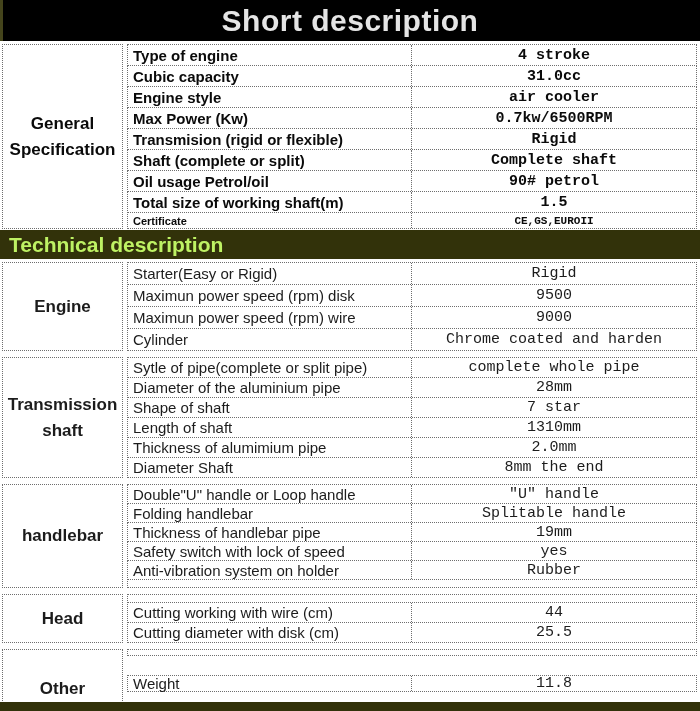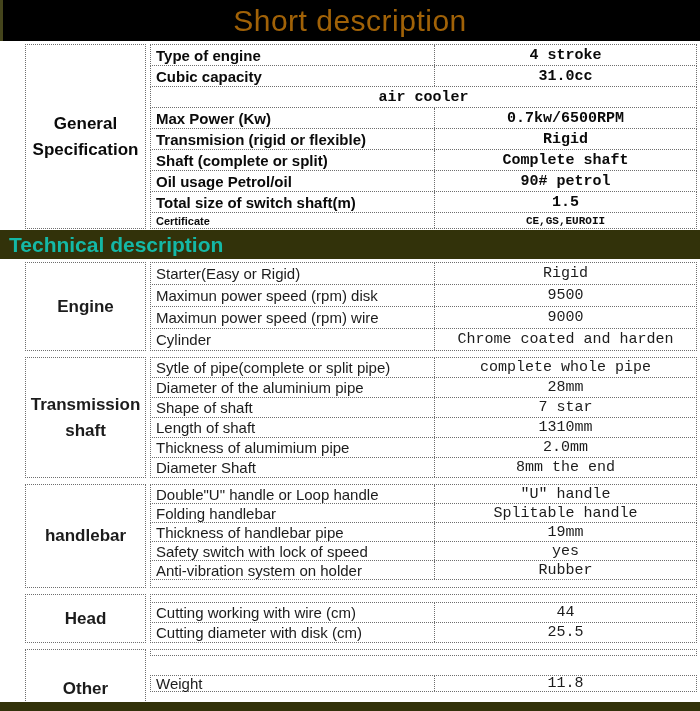--- a/index.html
+++ b/index.html
@@ -8,37 +8,37 @@
   html,body{margin:0;padding:0;}
   body{
     width:700px;height:711px;background:#ffffff;overflow:hidden;
     font-family:"Liberation Sans", sans-serif;color:var(--ink);
   }
   .page{position:relative;width:700px;height:711px;}
 
   
   .header{height:41px;background:#000;position:relative;display:flex;align-items:center;justify-content:center;}
   .header .strip{position:absolute;left:0;top:0;width:3px;height:41px;background:var(--strip);}
-  .header-title{color:#a16207;font-weight:400;font-size:30px;letter-spacing:.5px;}
-
-  
-  .band{height:29px;background:var(--band);color:#14b8a6;display:flex;align-items:center;
+  .header-title{color:#e5e5e5;font-weight:700;font-size:30px;letter-spacing:.5px;}
+
+  
+  .band{height:29px;background:var(--band);color:#bef264;display:flex;align-items:center;
         font-weight:700;font-size:21px;padding-left:9px;margin-top:1px;}
 
   .content{padding:0 3px 0 2px;}
 
   .section{display:flex;align-items:stretch;}
   .section-0{margin-top:3px;}
   .section-1{margin-top:3px;}
   .section-2,.section-3,.section-4,.section-5{margin-top:6px;}
 
   .label-cell{
     width:121px;box-sizing:border-box;border:1px dotted var(--border);margin-right:4px;
     display:flex;align-items:center;justify-content:center;text-align:center;
-    font-weight:700;font-size:17px;line-height:1.5;padding:0 4px;margin-left:23px;
+    font-weight:700;font-size:17px;line-height:1.5;padding:0 4px;
   }
   .rows{flex:1;display:flex;flex-direction:column;}
   .spec-row{display:flex;align-items:stretch;border:1px dotted var(--border);
             margin-top:-1px;box-sizing:border-box;background:#fff;}
   .spec-row:first-child{margin-top:0;}
   .spec-name{width:284px;box-sizing:border-box;padding-left:5px;
              border-right:1px dotted var(--border);display:flex;align-items:center;}
   .spec-value{flex:1;display:flex;align-items:center;justify-content:center;text-align:center;padding:0 4px;font-family:Liberation Mono, monospace;}
 
   
@@ -77,40 +77,41 @@
         <div class="rows">
           <div class="spec-row">
             <div class="spec-name">Type of engine</div>
             <div class="spec-value">4 stroke</div>
           </div>
           <div class="spec-row">
             <div class="spec-name">Cubic capacity</div>
             <div class="spec-value">31.0cc</div>
           </div>
           <div class="spec-row">
+            <div class="spec-name">Engine style</div>
             <div class="spec-value">air cooler</div>
           </div>
           <div class="spec-row">
             <div class="spec-name">Max Power (Kw)</div>
             <div class="spec-value">0.7kw/6500RPM</div>
           </div>
           <div class="spec-row">
             <div class="spec-name">Transmision (rigid or flexible)</div>
             <div class="spec-value">Rigid</div>
           </div>
           <div class="spec-row">
             <div class="spec-name">Shaft (complete or split)</div>
             <div class="spec-value">Complete shaft</div>
           </div>
           <div class="spec-row">
             <div class="spec-name">Oil usage Petrol/oil</div>
             <div class="spec-value">90# petrol</div>
           </div>
           <div class="spec-row">
-            <div class="spec-name">Total size of switch shaft(m)</div>
+            <div class="spec-name">Total size of working shaft(m)</div>
             <div class="spec-value">1.5</div>
           </div>
           <div class="spec-row">
             <div class="spec-name">Certificate</div>
             <div class="spec-value">CE,GS,EUROII</div>
           </div>
         </div>
       </div>
     </div>
 

